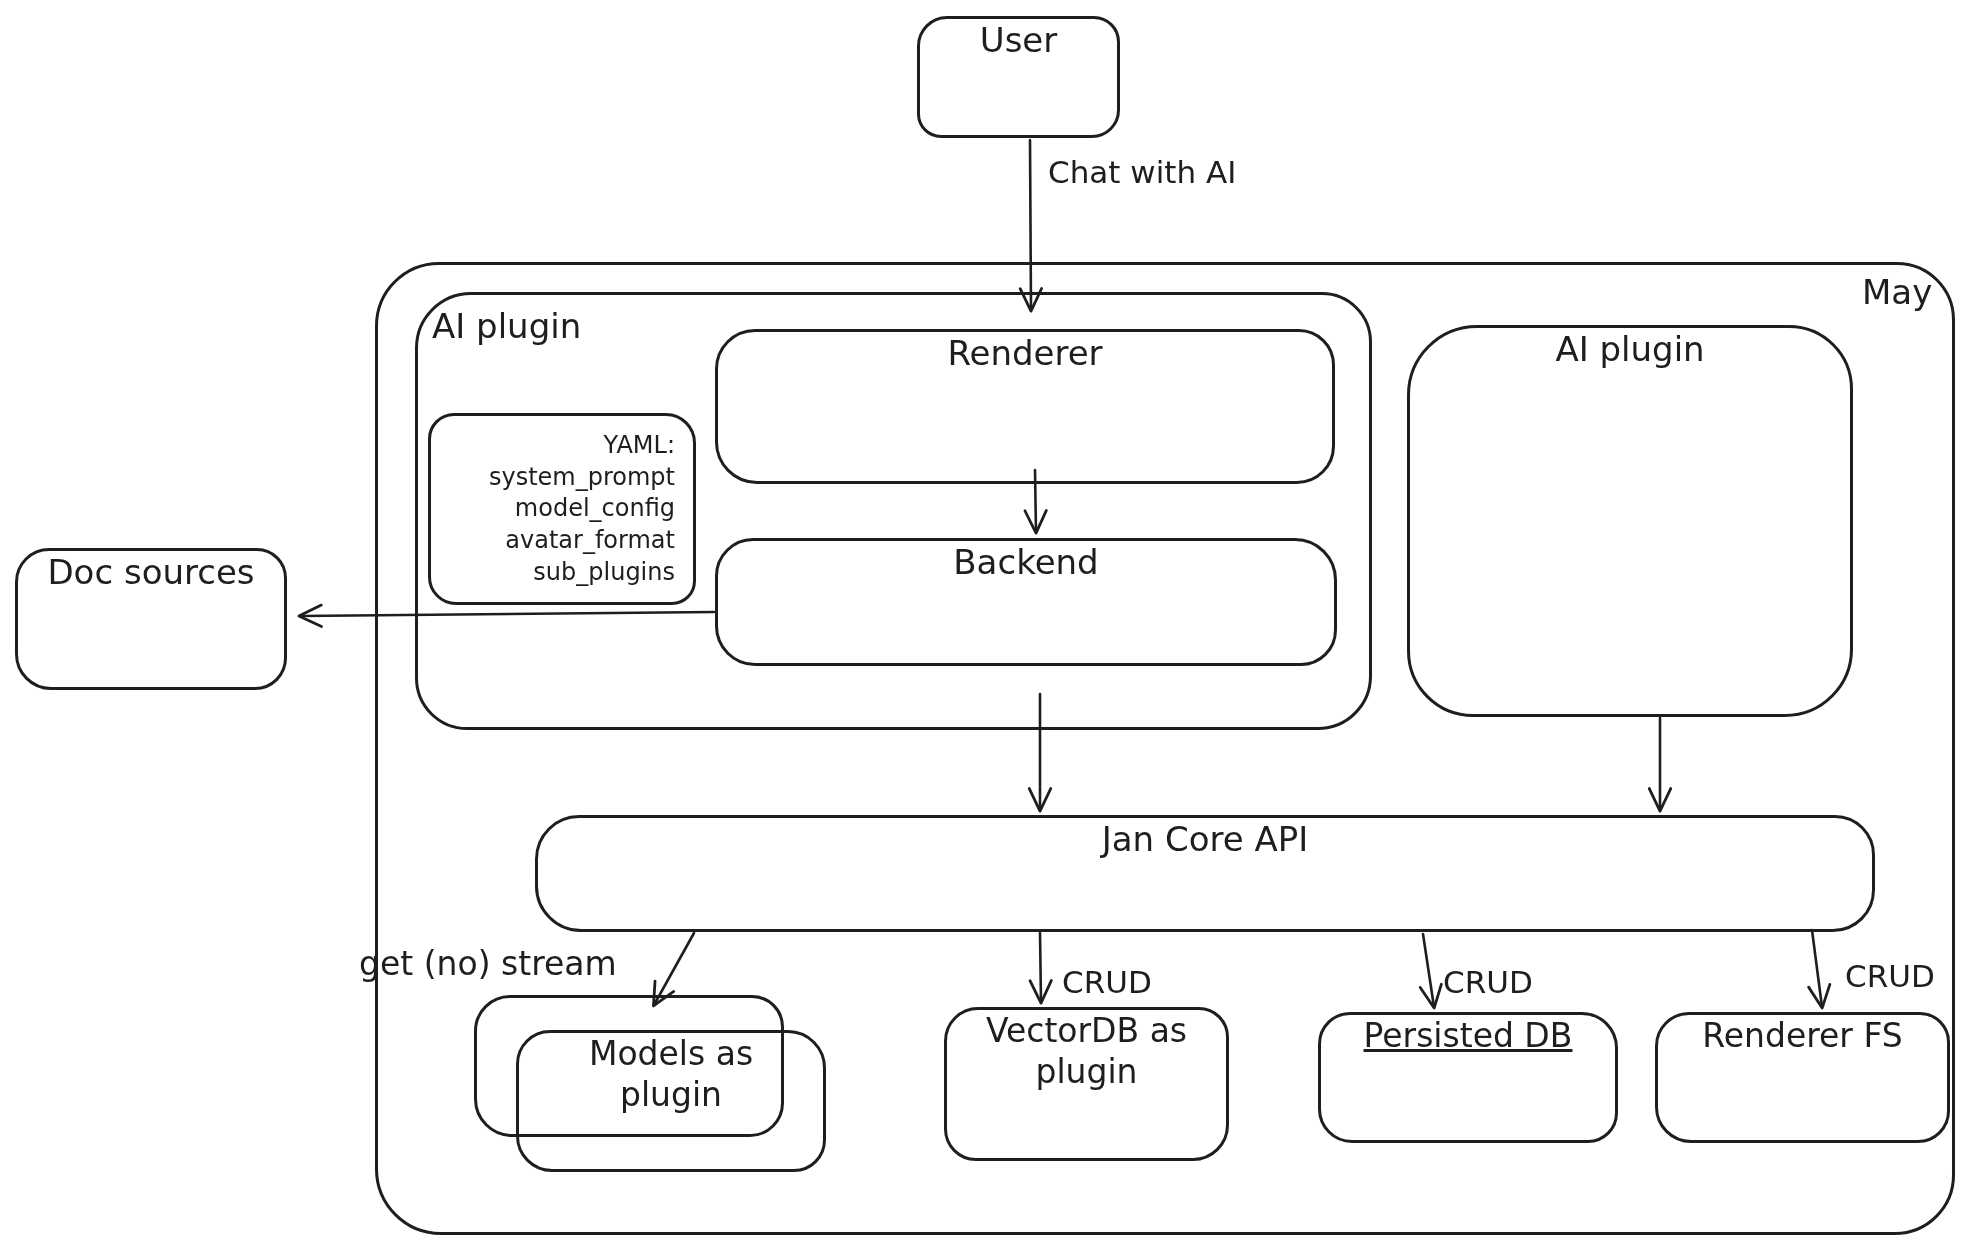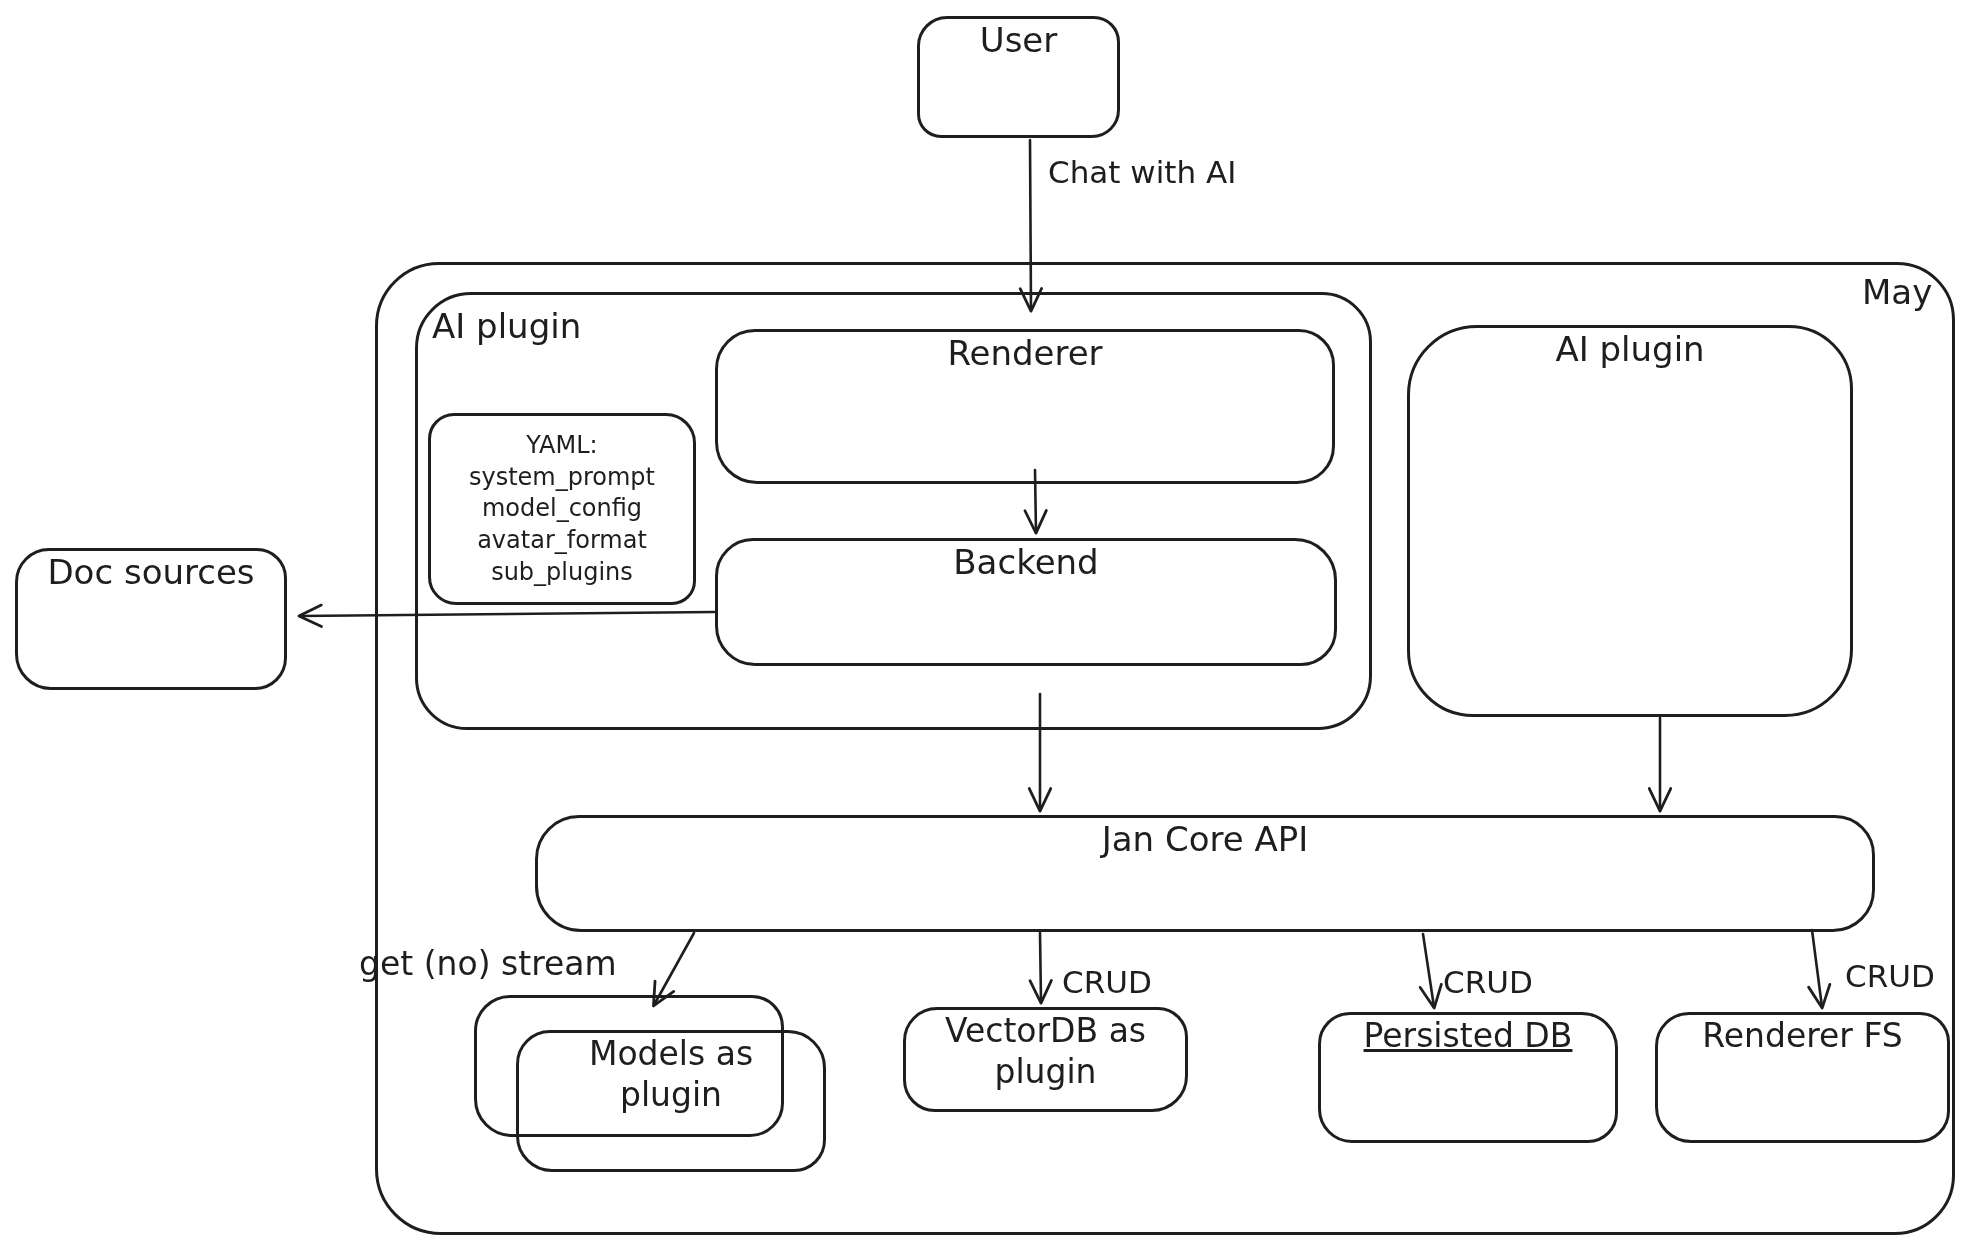--- a/index.html
+++ b/index.html
@@ -12,21 +12,21 @@
     position:absolute;border:3px solid #1e1e1e;background:transparent;
     display:flex;align-items:flex-start;justify-content:center;text-align:center;
     box-sizing:border-box;
   }
   .node .lbl{font-size:34px;line-height:1.25;}
   .container-lbl{position:absolute;font-size:34px;}
   .edge-lbl{position:absolute;font-size:31px;line-height:1.35;white-space:nowrap;}
   .yaml{
     position:absolute;border:3px solid #1e1e1e;border-radius:26px 30px 24px 28px;
     box-sizing:border-box;padding:14px 18px;font-size:24px;line-height:1.32;
-    text-align:center;background:transparent;
+    text-align:right;background:transparent;
   }
   .yaml div{white-space:nowrap;}
   svg.wires{position:absolute;left:0;top:0;z-index:6;pointer-events:none;}
   .node,.edge-lbl,.container-lbl,.yaml{z-index:4;}
 </style>
 </head>
 <body>
 
 <div id="canvas">
 
@@ -75,21 +75,21 @@
   </div>
 
   <div class="edge-lbl" style="left:359px;top:942px;font-size:33px;">get (no) stream</div>
 
   <div class="node" style="left:474px;top:995px;width:310px;height:142px;border-radius:36px 32px 34px 38px;">
   </div>
   <div class="node" style="left:516px;top:1030px;width:310px;height:142px;border-radius:34px 38px 32px 36px;">
     <span class="lbl" style="font-size:33px;width:230px;">Models as plugin</span>
   </div>
 
-  <div class="node" style="left:903px;top:1007px;width:285px;height:105px;border-radius:34px 30px 36px 32px;">
+  <div class="node" style="left:944px;top:1007px;width:285px;height:154px;border-radius:34px 30px 36px 32px;">
     <span class="lbl" style="font-size:33px;width:230px;">VectorDB as plugin</span>
   </div>
   <div class="edge-lbl" style="left:1062px;top:962px;">CRUD</div>
 
   <div class="node" style="left:1318px;top:1012px;width:300px;height:131px;border-radius:32px 36px 30px 34px;text-decoration:underline;">
     <span class="lbl" style="font-size:33px;">Persisted DB</span>
   </div>
   <div class="edge-lbl" style="left:1443px;top:962px;">CRUD</div>
 
   <div class="node" style="left:1655px;top:1012px;width:295px;height:131px;border-radius:34px 30px 32px 36px;">

